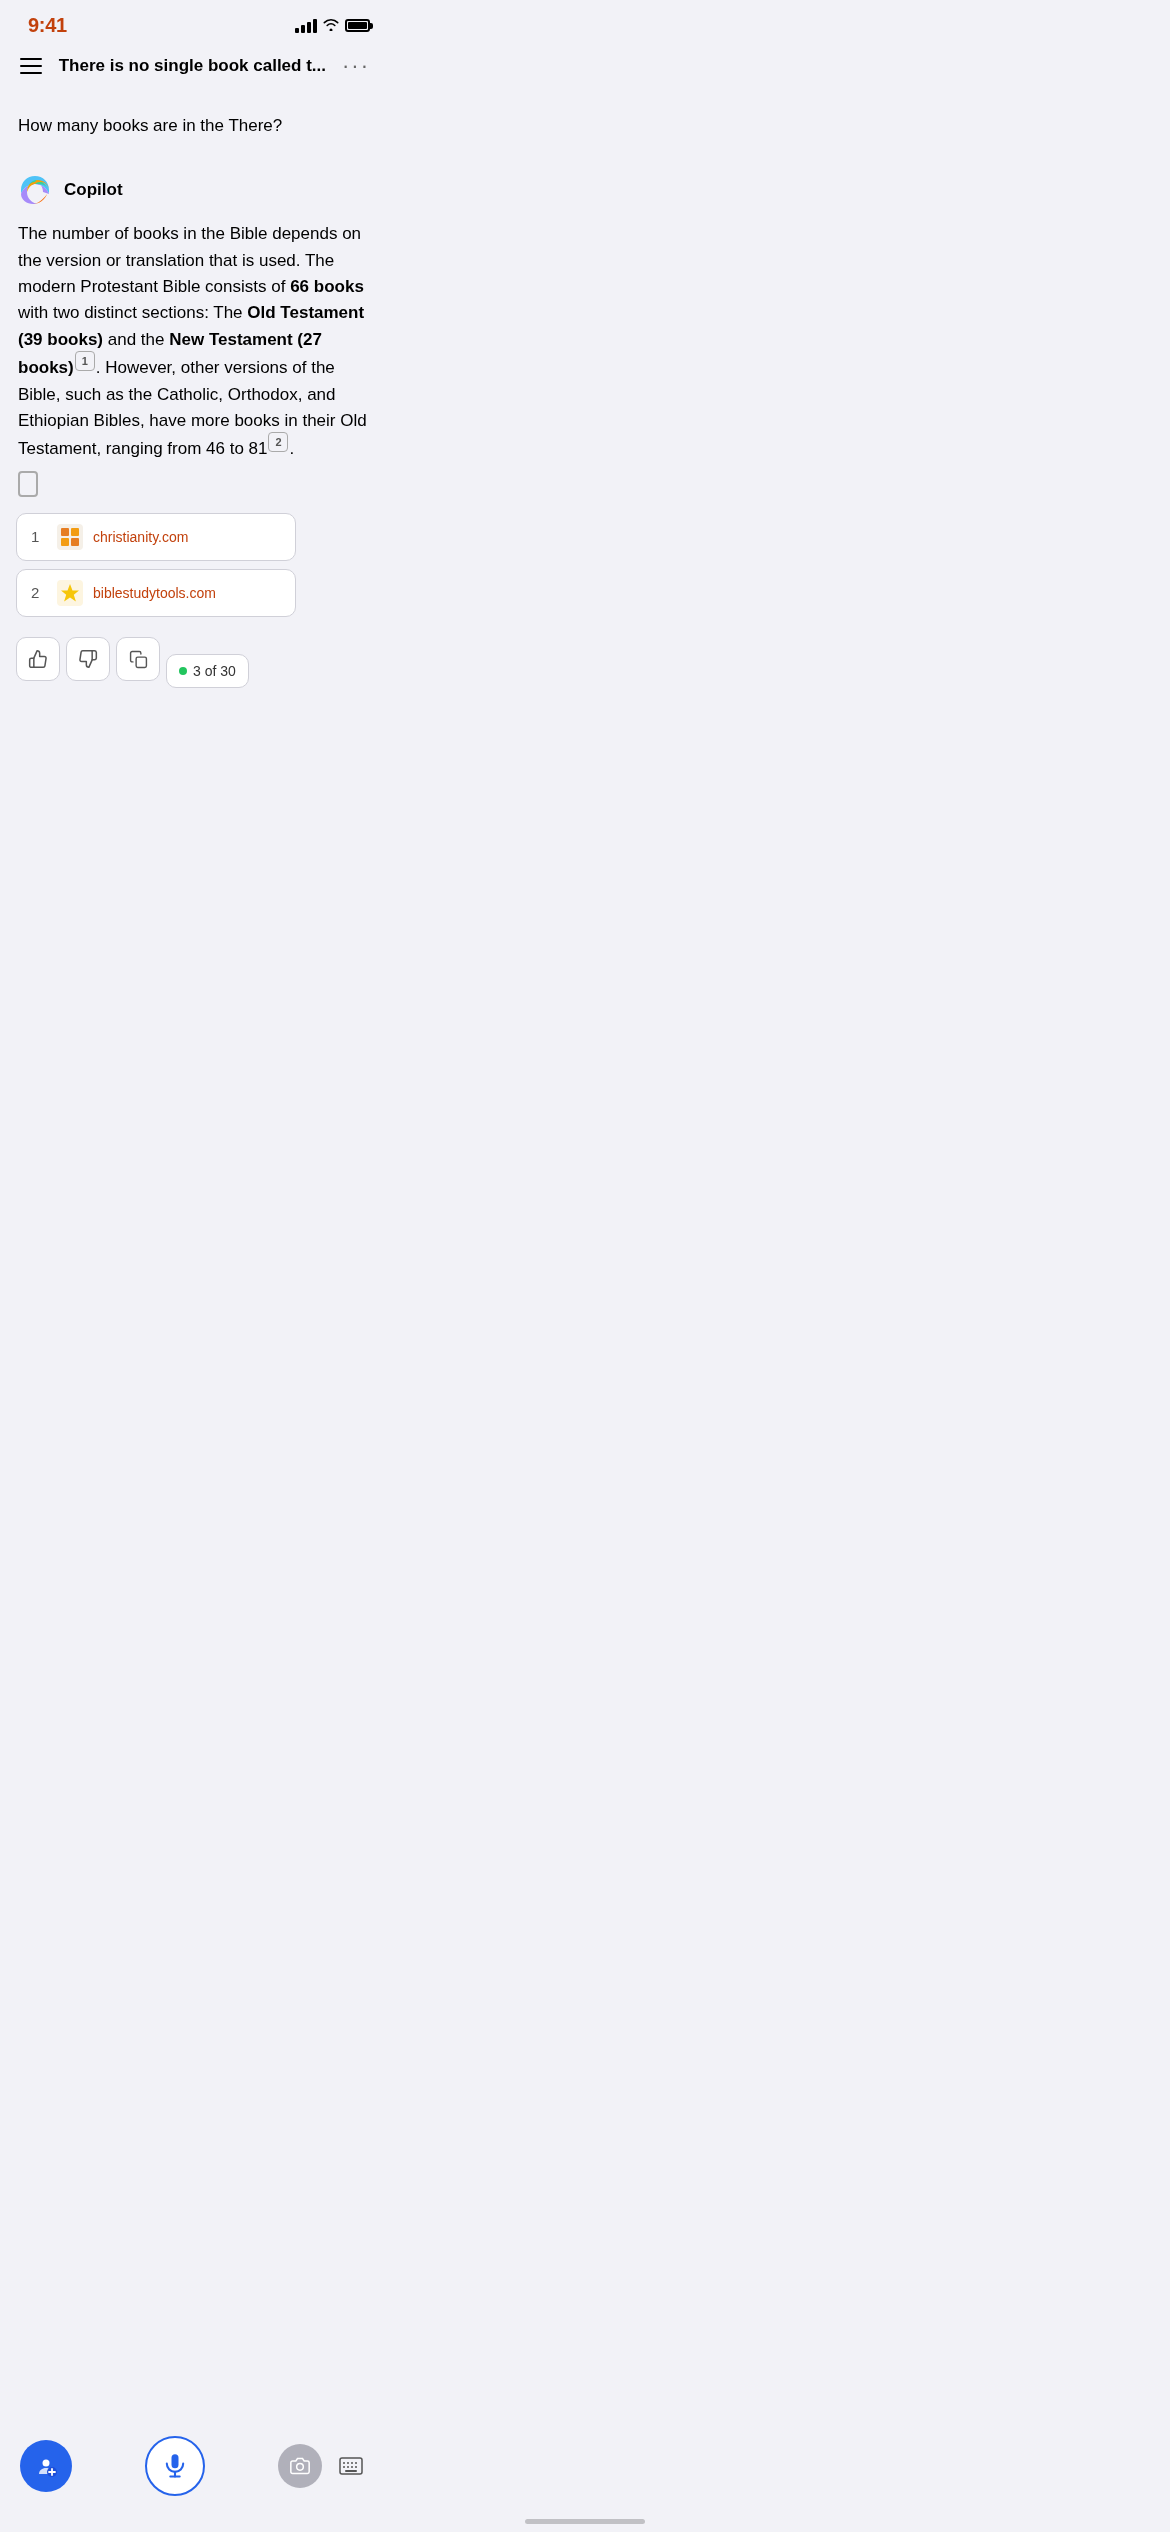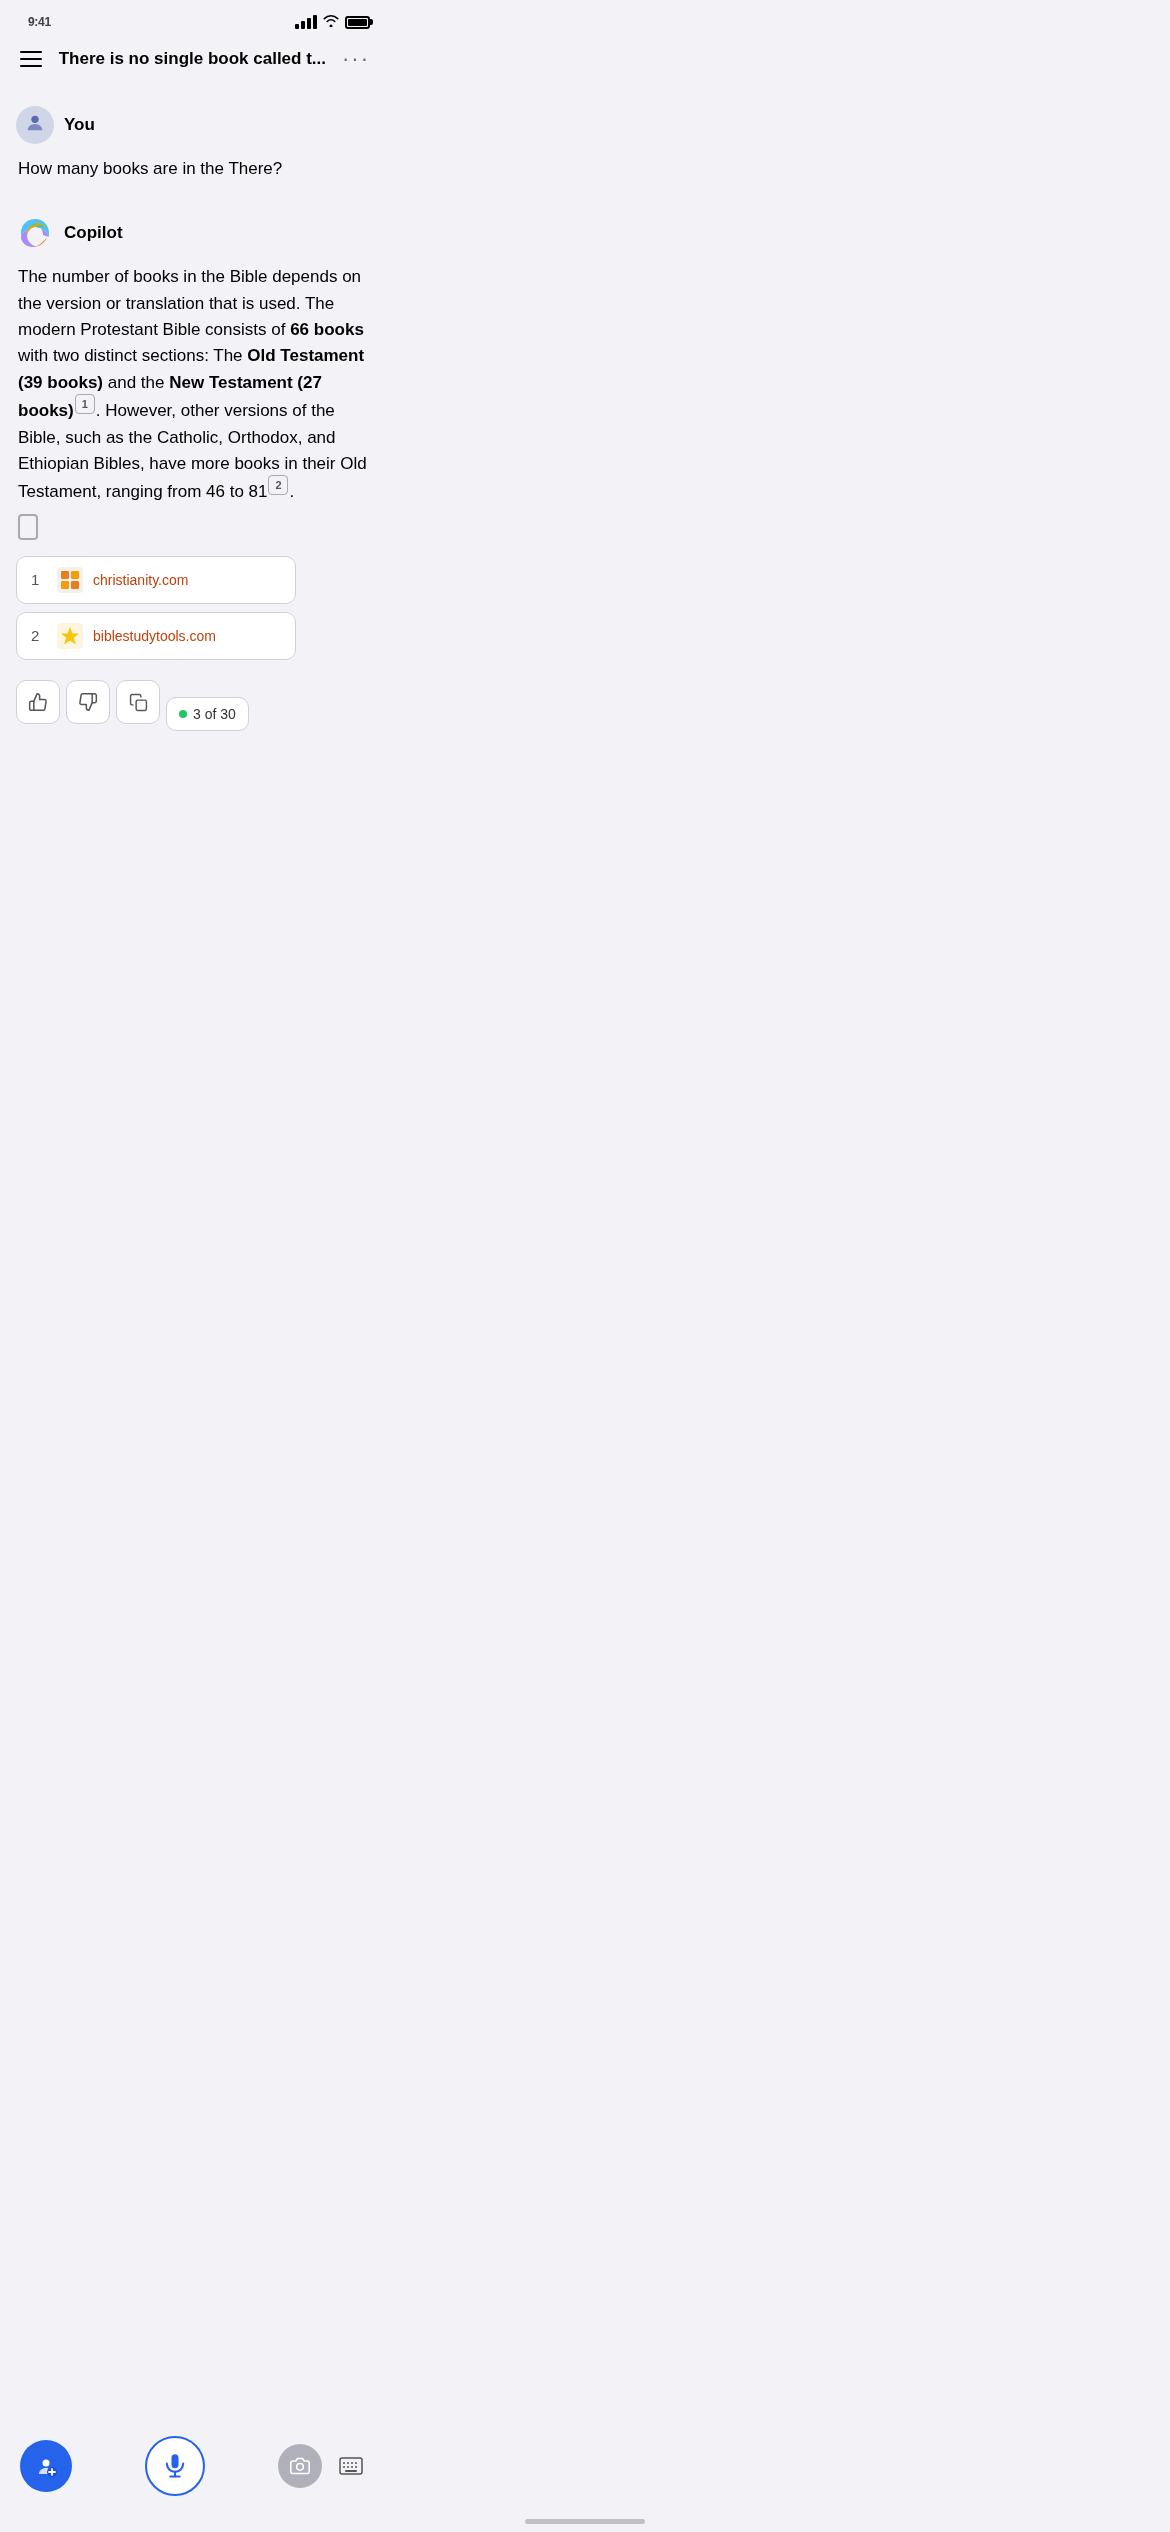--- a/index.html
+++ b/index.html
@@ -16,23 +16,23 @@
 
     
     .status-bar {
       display: flex;
       justify-content: space-between;
       align-items: center;
       padding: 14px 20px 6px 28px;
       background: #f2f2f7;
     }
     .status-time {
-      font-size: 12px;
+      font-size: 20px;
       font-weight: 600;
-      color: #404040;
+      color: #c2410c;
       letter-spacing: -0.3px;
     }
     .status-icons {
       display: flex;
       align-items: center;
       gap: 6px;
     }
     .signal-bars {
       display: flex;
       align-items: flex-end;
@@ -398,31 +398,20 @@
       <span></span>
       <span></span>
   </div>
   <span class="nav-title">There is no single book called t...</span>
   <span class="nav-more-icon">···</span>
 </div>
 
 <div class="chat-area">
 
   <div class="message-block">
-    <div class="message-header">
-      <div class="avatar">
-        <span class="user-avatar-icon">
-          <svg width="22" height="22" viewBox="0 0 24 24" fill="none">
-            <circle cx="12" cy="8" r="4" fill="#5a6ab0"></circle>
-            <path d="M4 20c0-4 3.6-7 8-7s8 3 8 7" fill="#5a6ab0" opacity="0.7"></path>
-          </svg>
-        </span>
-      </div>
-      <span class="message-sender">You</span>
-    </div>
     <div class="message-content">How many books are in the There?</div>
   </div>
 
   <div class="message-block">
     <div class="message-header">
       <div class="copilot-avatar">
 
         <svg width="38" height="38" viewBox="0 0 38 38" fill="none" xmlns="http://www.w3.org/2000/svg">
           <circle cx="19" cy="19" r="19" fill="transparent"></circle>
 

